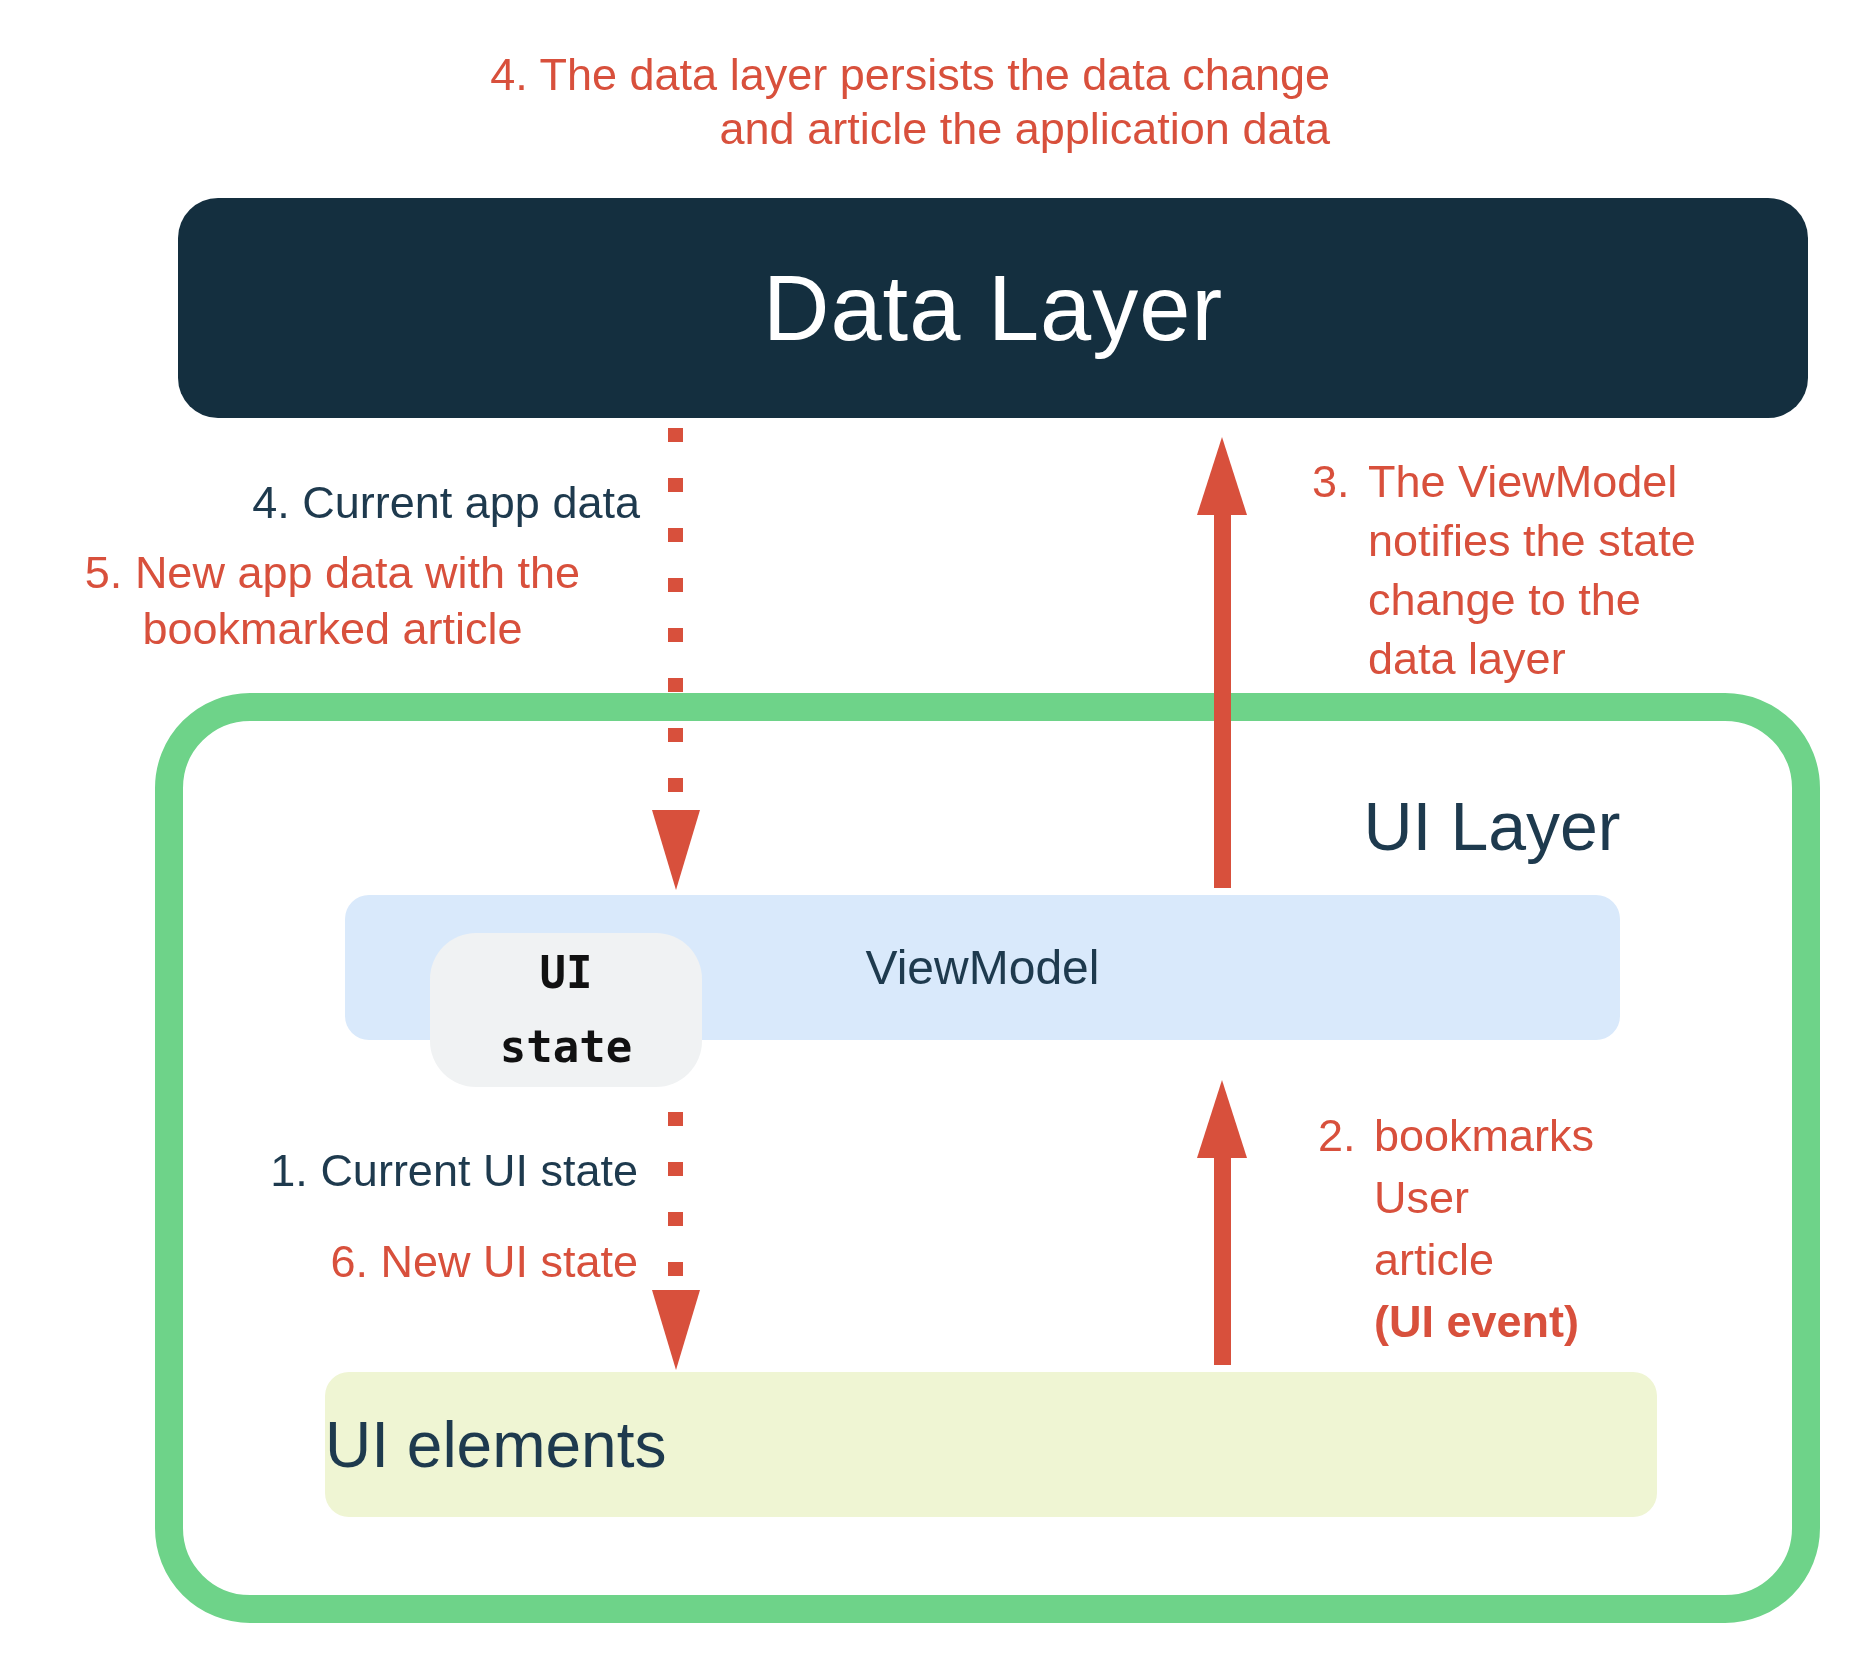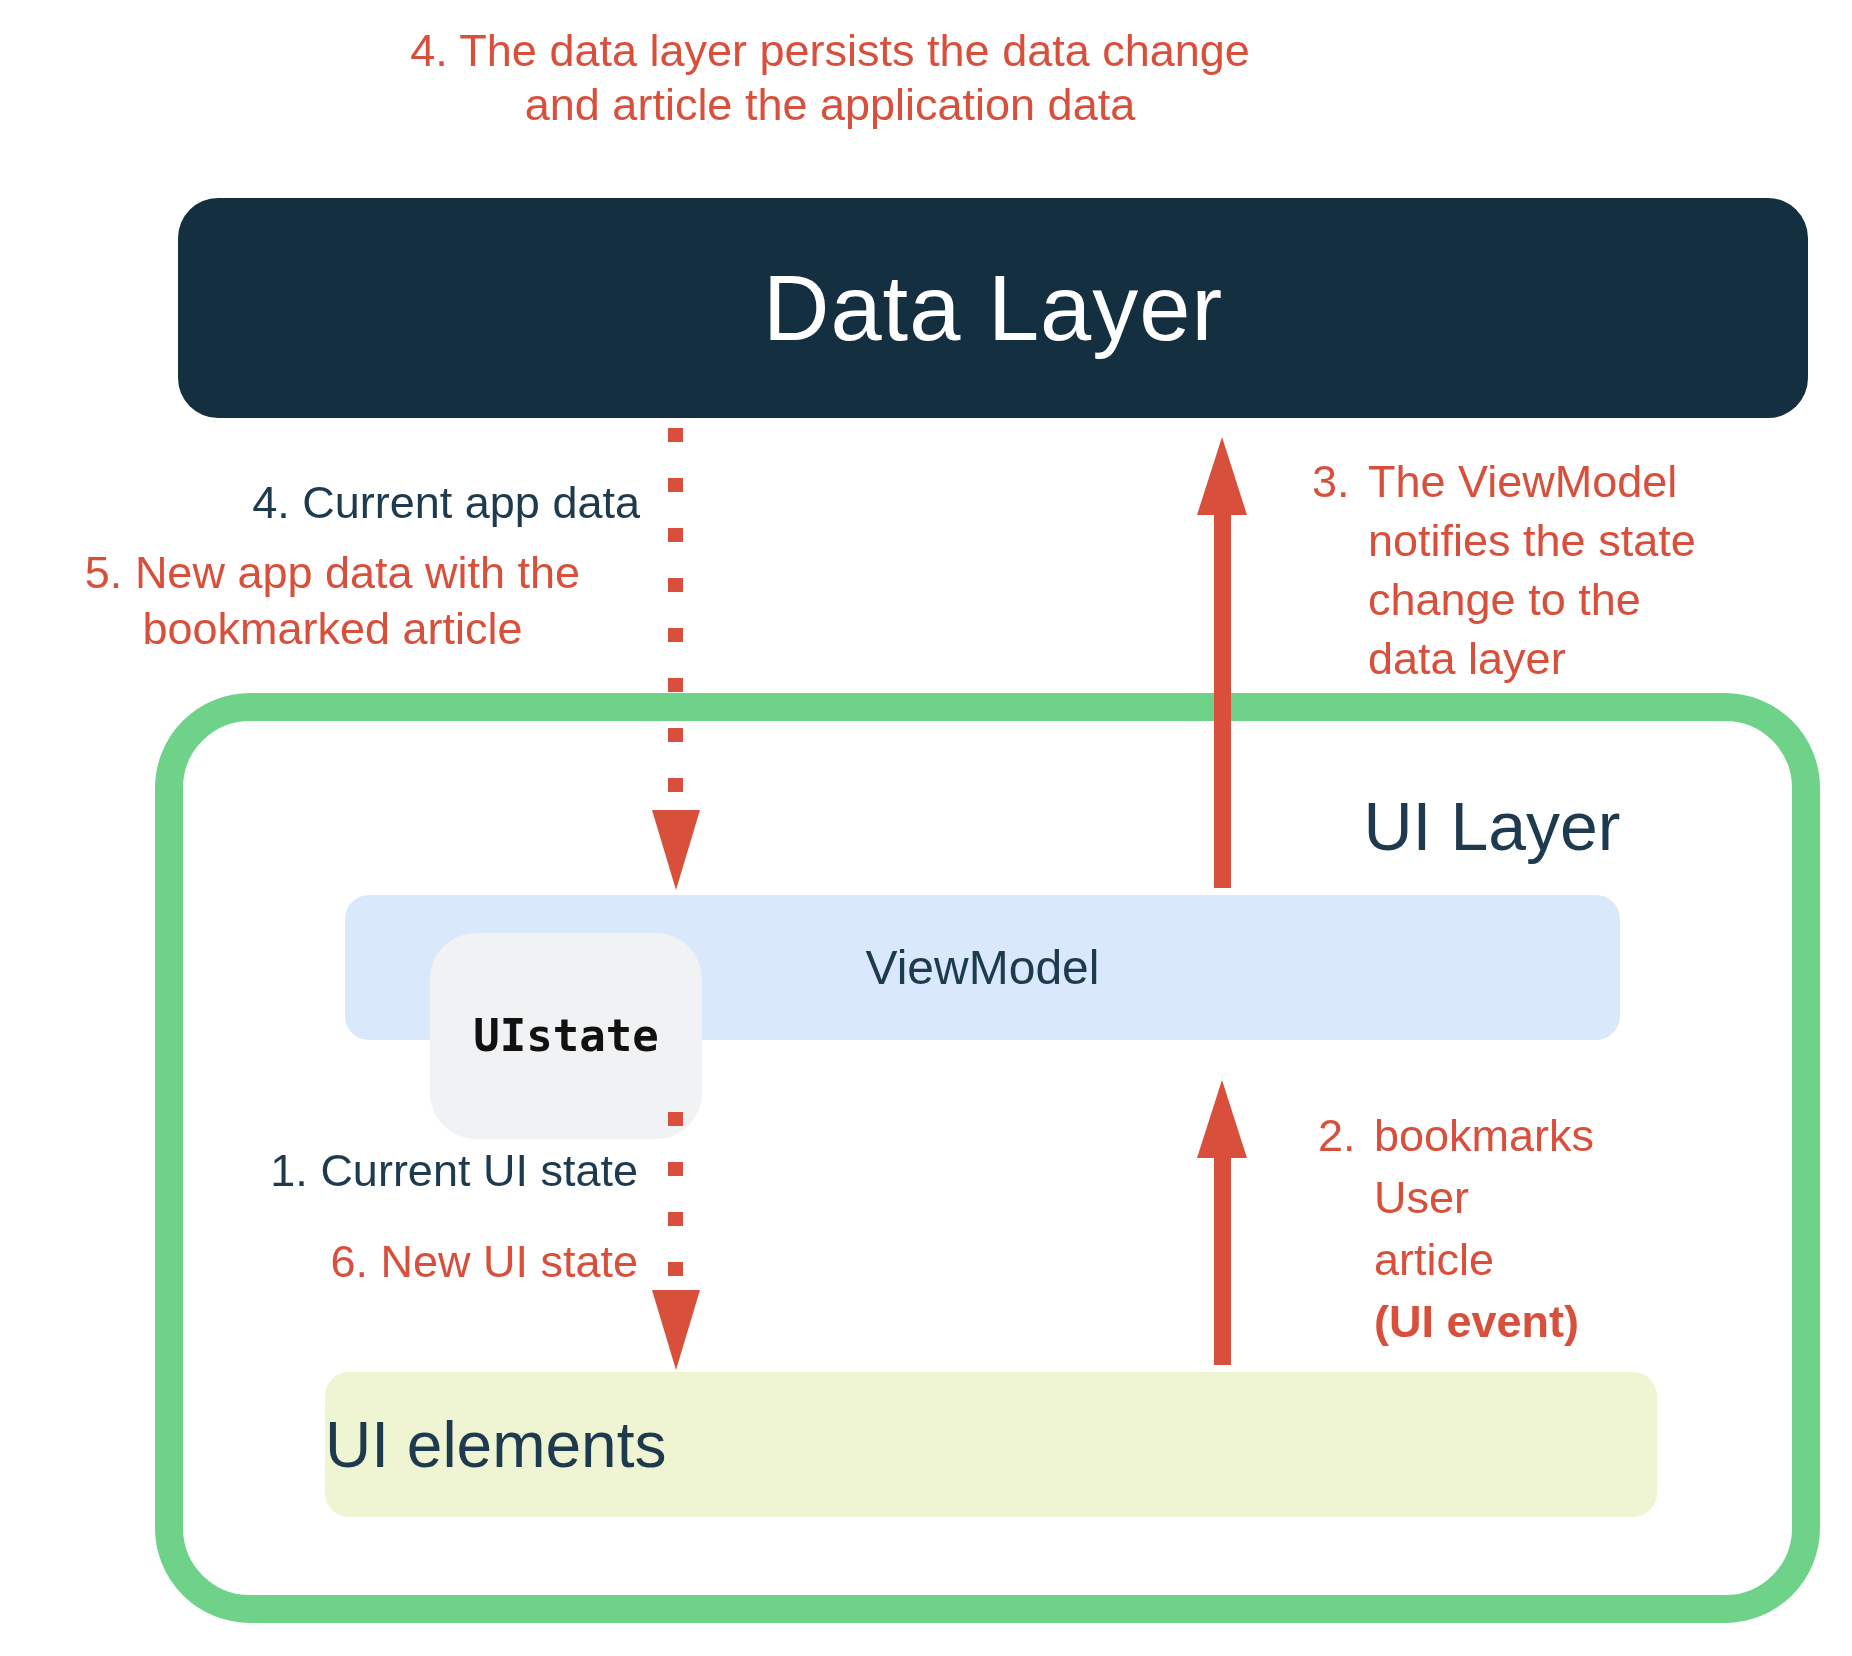--- a/index.html
+++ b/index.html
@@ -34,23 +34,23 @@
     position:absolute;left:1272px;top:788px;width:440px;text-align:center;
     color:var(--color-text_navy);font-size:68px;line-height:76px;z-index:2;
   }
   .viewmodel-box{
     position:absolute;left:345px;top:895px;width:1275px;height:145px;
     background:var(--color-blue);border-radius:24px;
     display:flex;align-items:center;justify-content:center;z-index:2;
   }
   .viewmodel-box .box-label{color:var(--color-text_navy);font-size:48px;}
   .ui-state-badge{
-    position:absolute;left:430px;top:933px;width:272px;height:206px;
+    position:absolute;left:430px;top:933px;width:272px;height:154px;
     background:var(--color-badge_bg);border-radius:46px;z-index:4;
-    display:flex;flex-direction:row;align-items:center;justify-content:center;
+    display:flex;flex-direction:column;align-items:center;justify-content:center;
     font-family:"DejaVu Sans Mono", monospace;font-weight:700;
     font-size:44px;line-height:74px;color:var(--color-badge_text);
   }
   .ui-elements-box{
     position:absolute;left:325px;top:1372px;width:1332px;height:145px;
     background:var(--color-yellow);border-radius:24px;
     display:flex;align-items:center;justify-content:flex-start;z-index:2;
   }
   .ui-elements-box .box-label{color:var(--color-text_navy);font-size:64px;}
 
@@ -76,21 +76,21 @@
     border-left:25px solid transparent;border-right:25px solid transparent;
     border-bottom:78px solid var(--color-red);
   }
   .head-up.h1{left:1197px;top:437px;}
   .head-up.h2{left:1197px;top:1080px;}
 
   
   .note{position:absolute;font-size:45px;z-index:3;}
   .red{color:var(--color-red);}
   .navy{color:var(--color-text_navy);}
-  .top-note{left:330px;top:24px;width:1000px;text-align:center;line-height:54px;}
+  .top-note{left:330px;top:48px;width:1000px;text-align:right;line-height:54px;}
   .note-line{display:block;}
   .step0{left:140px;top:478px;width:500px;text-align:right;line-height:50px;}
   .step5{left:25px;top:545px;width:615px;text-align:center;line-height:56px;}
   .step1{left:138px;top:1146px;width:500px;text-align:right;line-height:50px;}
   .step6{left:238px;top:1237px;width:400px;text-align:right;line-height:50px;}
   .hang{display:flex;}
   .hang .num{width:56px;flex:0 0 56px;}
   .hang .cont span{display:block;}
   .step3{left:1312px;top:452px;line-height:59px;}
   .step2{left:1318px;top:1105px;line-height:62px;}

